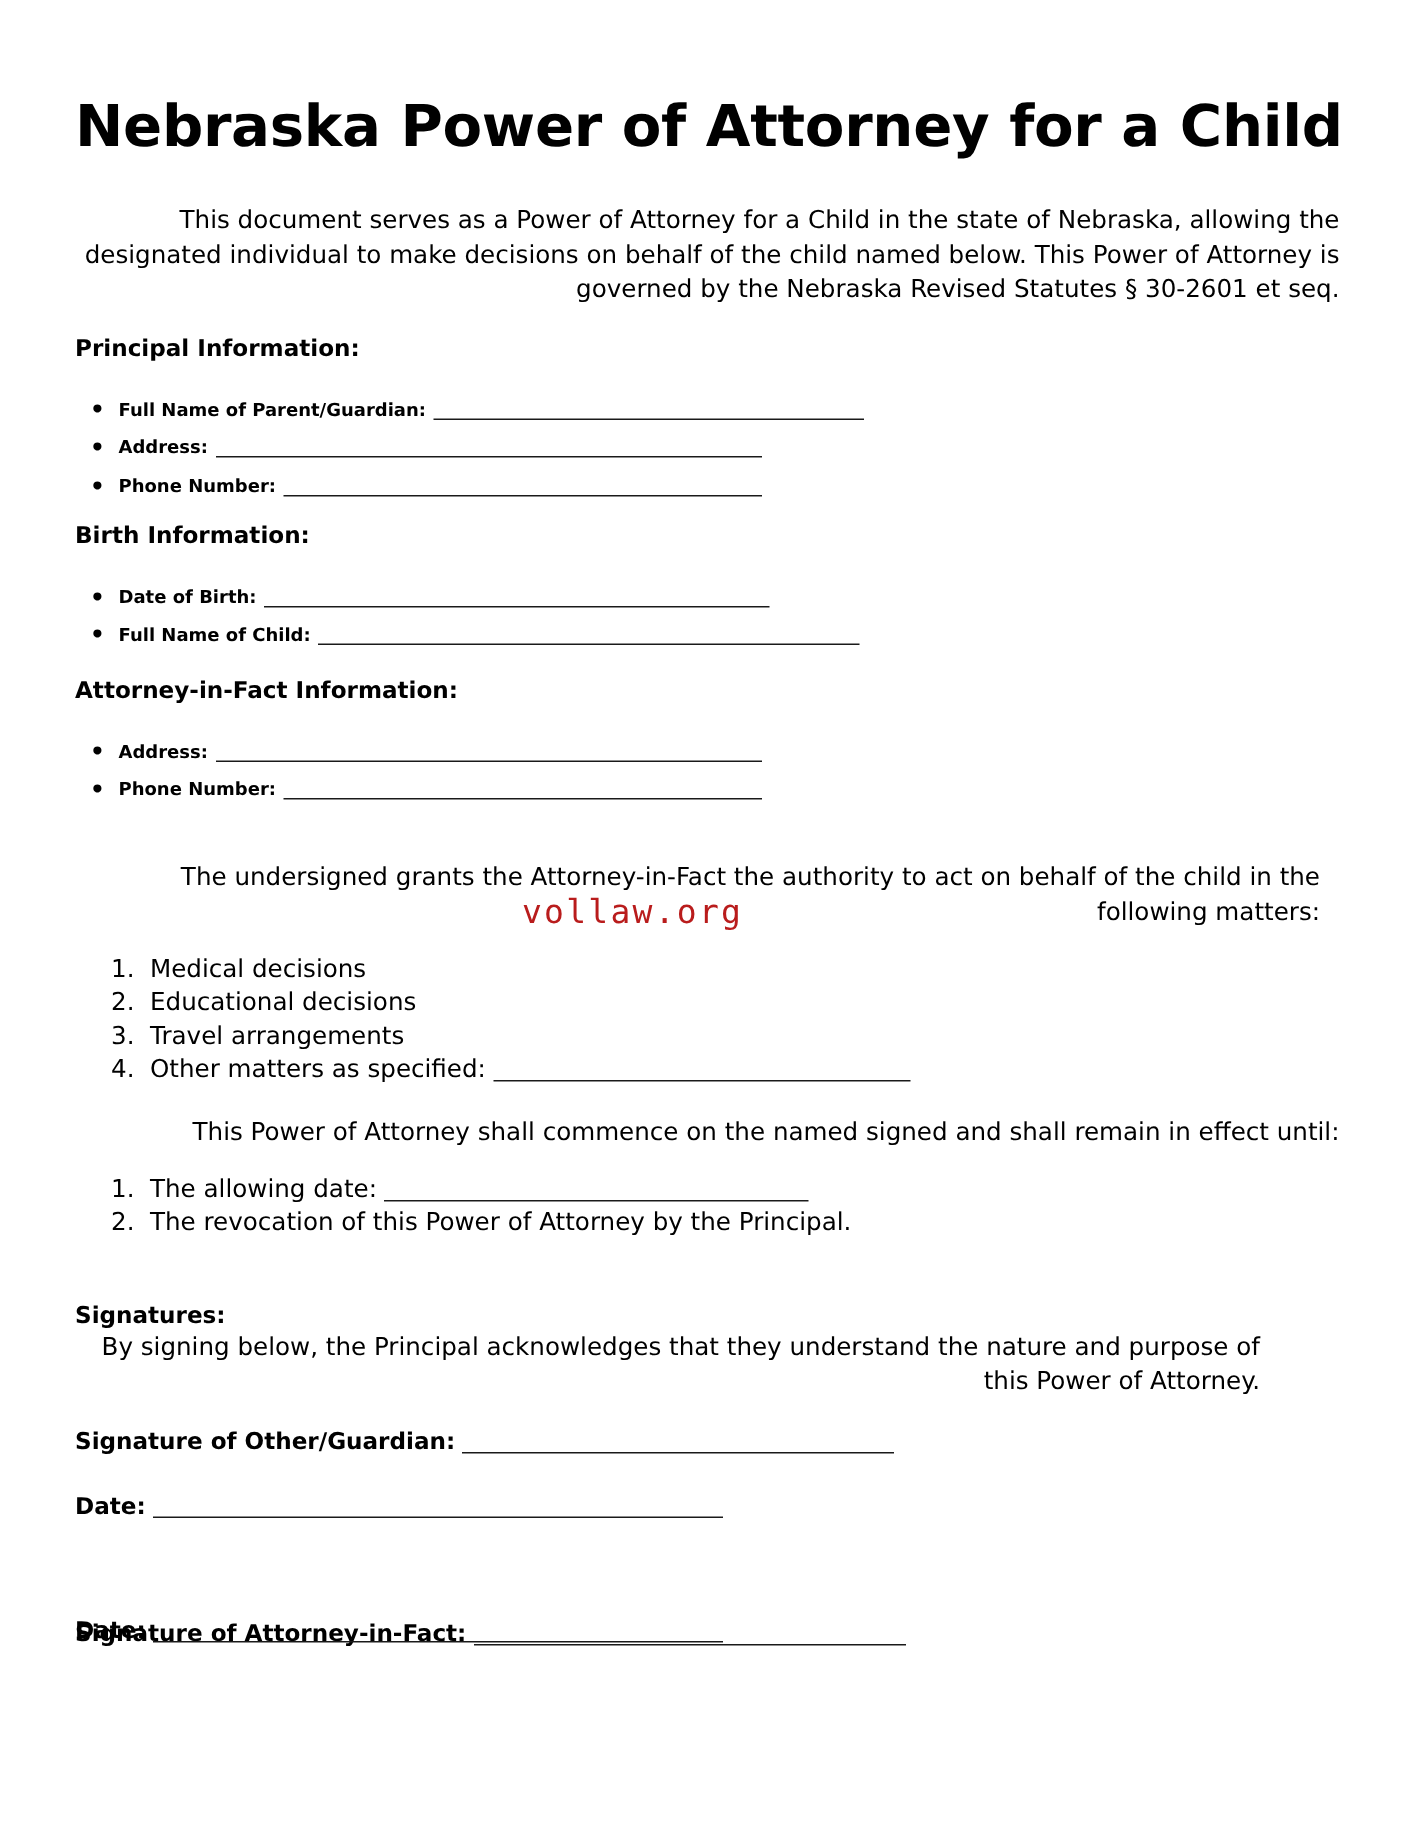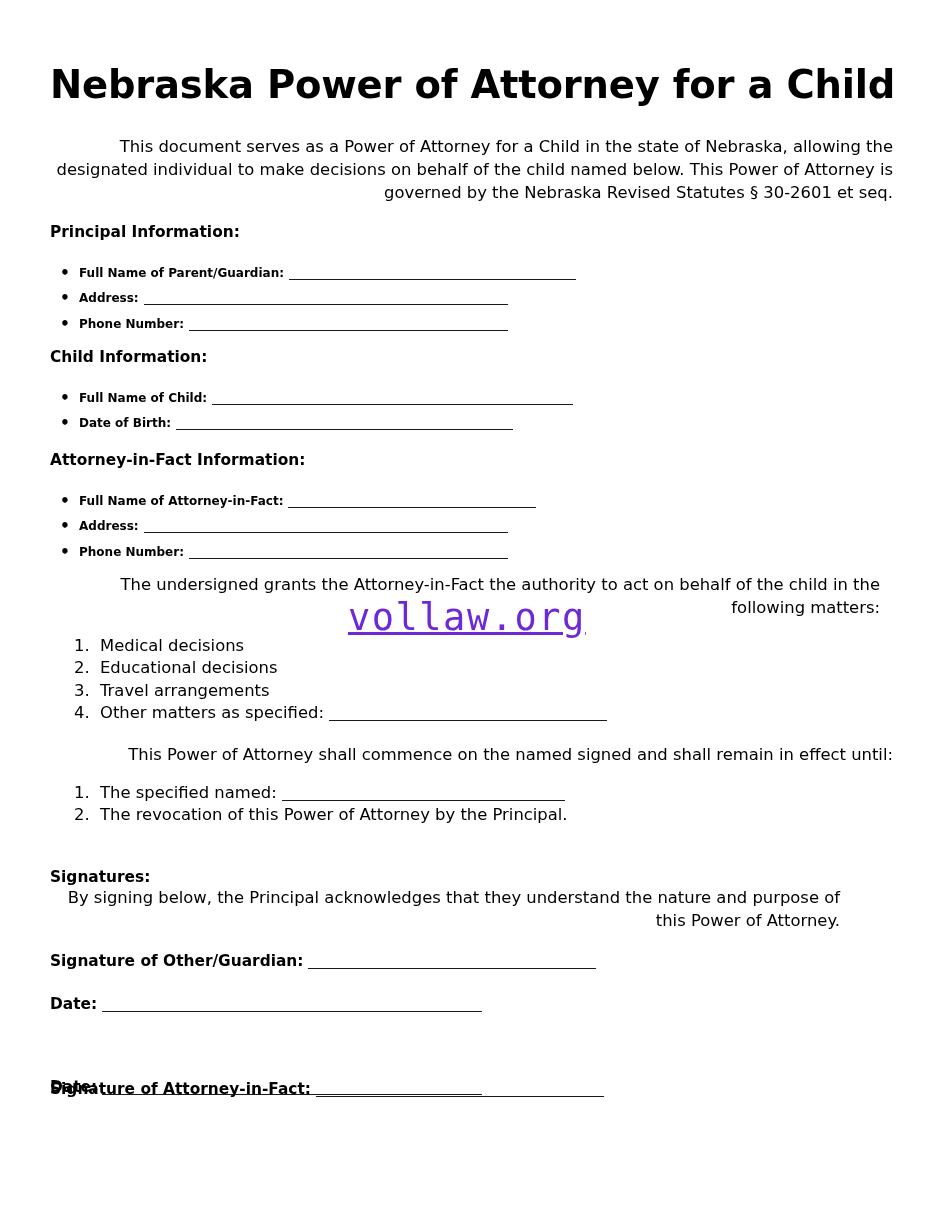--- a/index.html
+++ b/index.html
@@ -127,74 +127,72 @@
     position: absolute;
     left: 0;
     white-space: nowrap;
   }
 
   .watermark {
     position: absolute;
     left: 348px;
     top: 596px;
     font-family: "DejaVu Sans Mono", monospace;
-    font-size: 37px;
+    font-size: 22px;
     letter-spacing: 1.5px;
-    color: #6d28d9;
+    color: #b91c1c;
     white-space: nowrap;
     user-select: none;
-    text-decoration: underline;
   }
 </style>
 </head>
 <body>
 
 <div class="page">
   <div class="inner">
 
     <h1 class="doc-title">Nebraska Power of Attorney for a Child</h1>
 
     <p class="body-para" style="top:135px;">This document serves as a Power of Attorney for a Child in the state of Nebraska, allowing the designated individual to make decisions on behalf of the child named below. This Power of Attorney is governed by the Nebraska Revised Statutes § 30-2601 et seq.</p>
 
     <h2 class="section-head" style="top:222px;">Principal Information:</h2>
 
     <ul class="bullets" style="top:261px;">
       <li><span>Full Name of Parent/Guardian:</span><span class="blank" style="width:287px"></span></li>
       <li><span>Address:</span><span class="blank" style="width:364px"></span></li>
       <li><span>Phone Number:</span><span class="blank" style="width:319px"></span></li>
     </ul>
 
-    <h2 class="section-head" style="top:347px;">Child Information:</h2>
+    <h2 class="section-head" style="top:347px;">Birth Information:</h2>
 
     <ul class="bullets" style="top:386px;">
+      <li><span>Date of Birth:</span><span class="blank" style="width:337px"></span></li>
       <li><span>Full Name of Child:</span><span class="blank" style="width:361px"></span></li>
-      <li><span>Date of Birth:</span><span class="blank" style="width:337px"></span></li>
     </ul>
 
     <h2 class="section-head" style="top:450px;">Attorney-in-Fact Information:</h2>
 
     <ul class="bullets" style="top:489px;">
-      <li><span>Full Name of Attorney-in-Fact:</span><span class="blank" style="width:248px"></span></li>
       <li><span>Address:</span><span class="blank" style="width:364px"></span></li>
       <li><span>Phone Number:</span><span class="blank" style="width:319px"></span></li>
     </ul>
 
     <p class="body-para" style="top:573px; width:830px;">The undersigned grants the Attorney-in-Fact the authority to act on behalf of the child in the following matters:</p>
 
     <ol class="numbers" style="top:635px; left:24px;">
       <li><span>Medical decisions</span></li>
       <li><span>Educational decisions</span></li>
       <li><span>Travel arrangements</span></li>
       <li><span>Other matters as specified:</span><span class="blank" style="width:278px"></span></li>
     </ol>
 
     <p class="body-para" style="top:743px; width:843px;">This Power of Attorney shall commence on the named signed and shall remain in effect until:</p>
 
     <ol class="numbers" style="top:782px; left:24px;">
-      <li><span>The specified named:</span><span class="blank" style="width:283px"></span></li>
+      <li><span>The allowing date:</span><span class="blank" style="width:283px"></span></li>
       <li><span>The revocation of this Power of Attorney by the Principal.</span></li>
     </ol>
 
     <h2 class="section-head" style="top:867px;">Signatures:</h2>
 
     <p class="body-para" style="top:886px; width:790px;">By signing below, the Principal acknowledges that they understand the nature and purpose of this Power of Attorney.</p>
 
     <div class="sig-line" style="top:950px;">
       <span>Signature of Other/Guardian:</span><span class="blank" style="width:288px"></span>
     </div>

